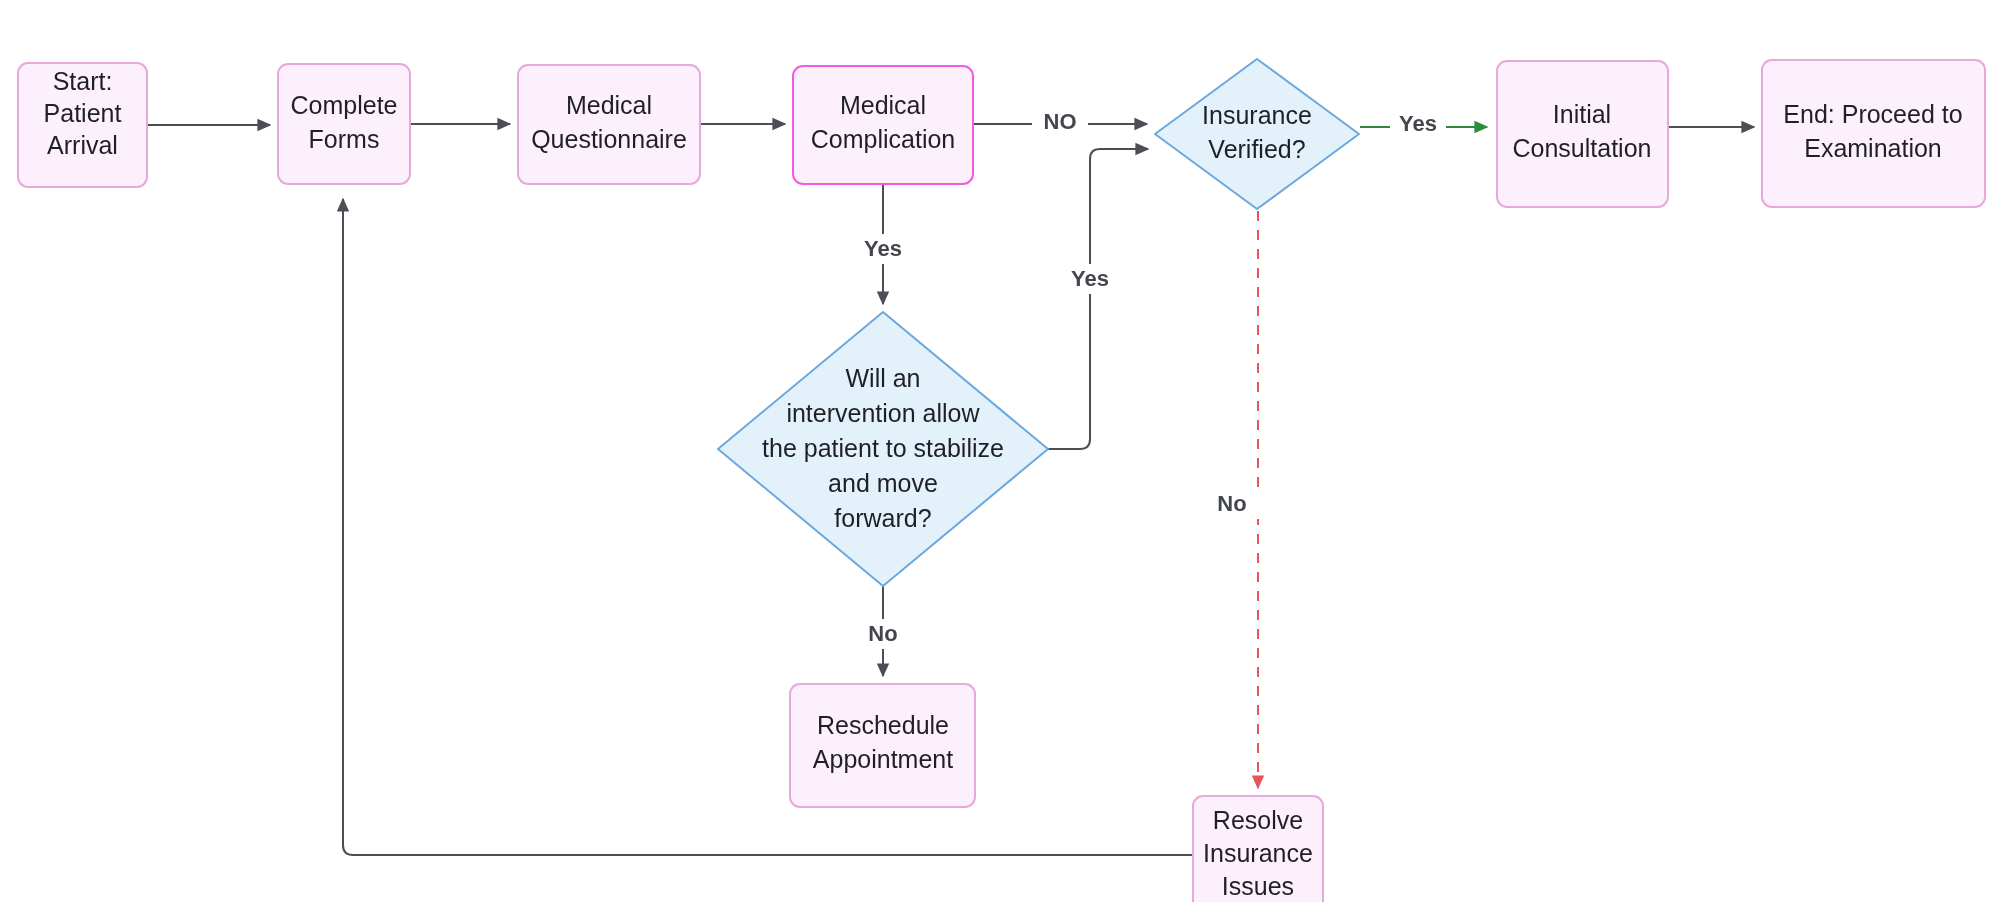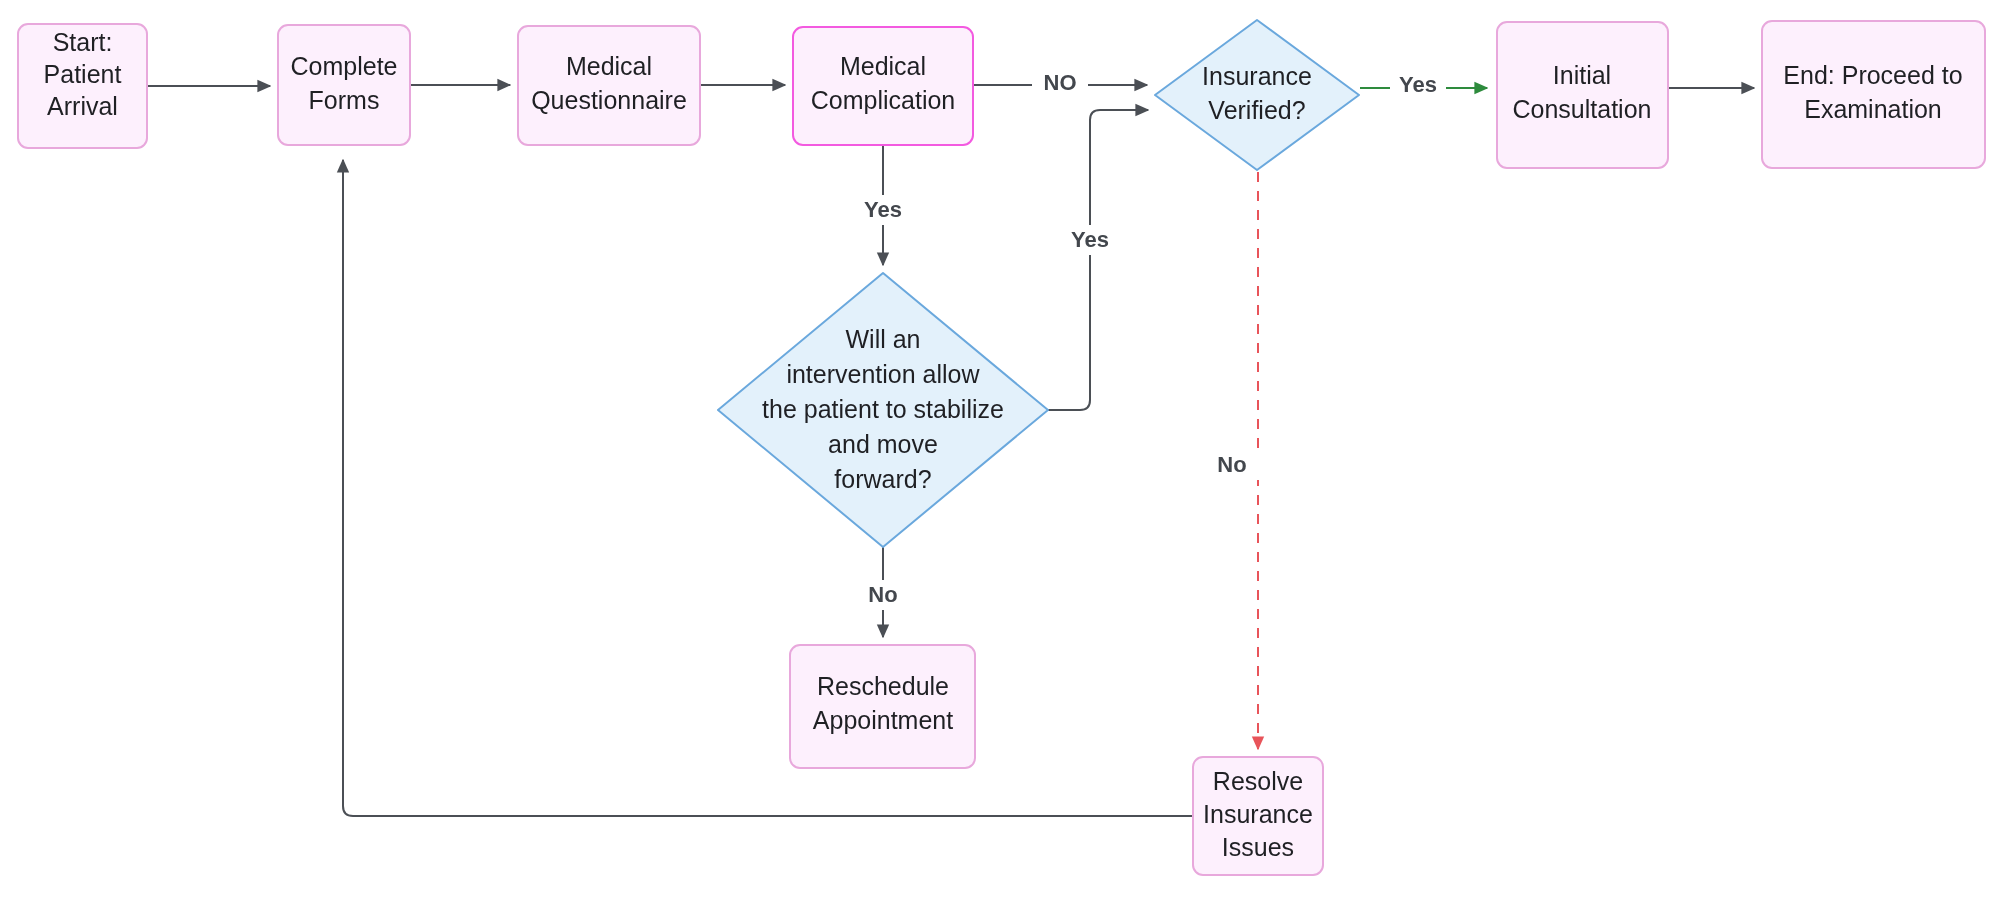--- a/index.html
+++ b/index.html
@@ -10,20 +10,21 @@
   body {
     width: 2008px;
     height: 902px;
     font-family: "Liberation Sans", sans-serif;
     overflow: hidden;
   }
   #flowchart-root {
     position: relative;
     width: 2008px;
     height: 774px;
+    margin-top: 39px;
   }
   svg.diagram {
     display: block;
     width: 2008px;
     height: 902px;
   }
   .node-rect {
     fill: #fdf0fd;
     stroke: #e8a8dc;
     stroke-width: 2;

